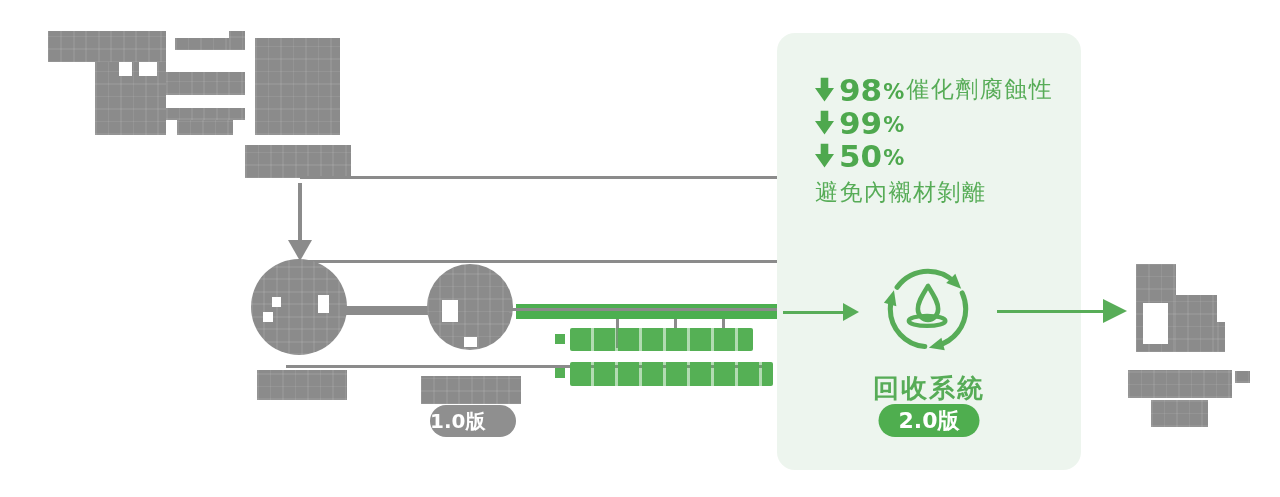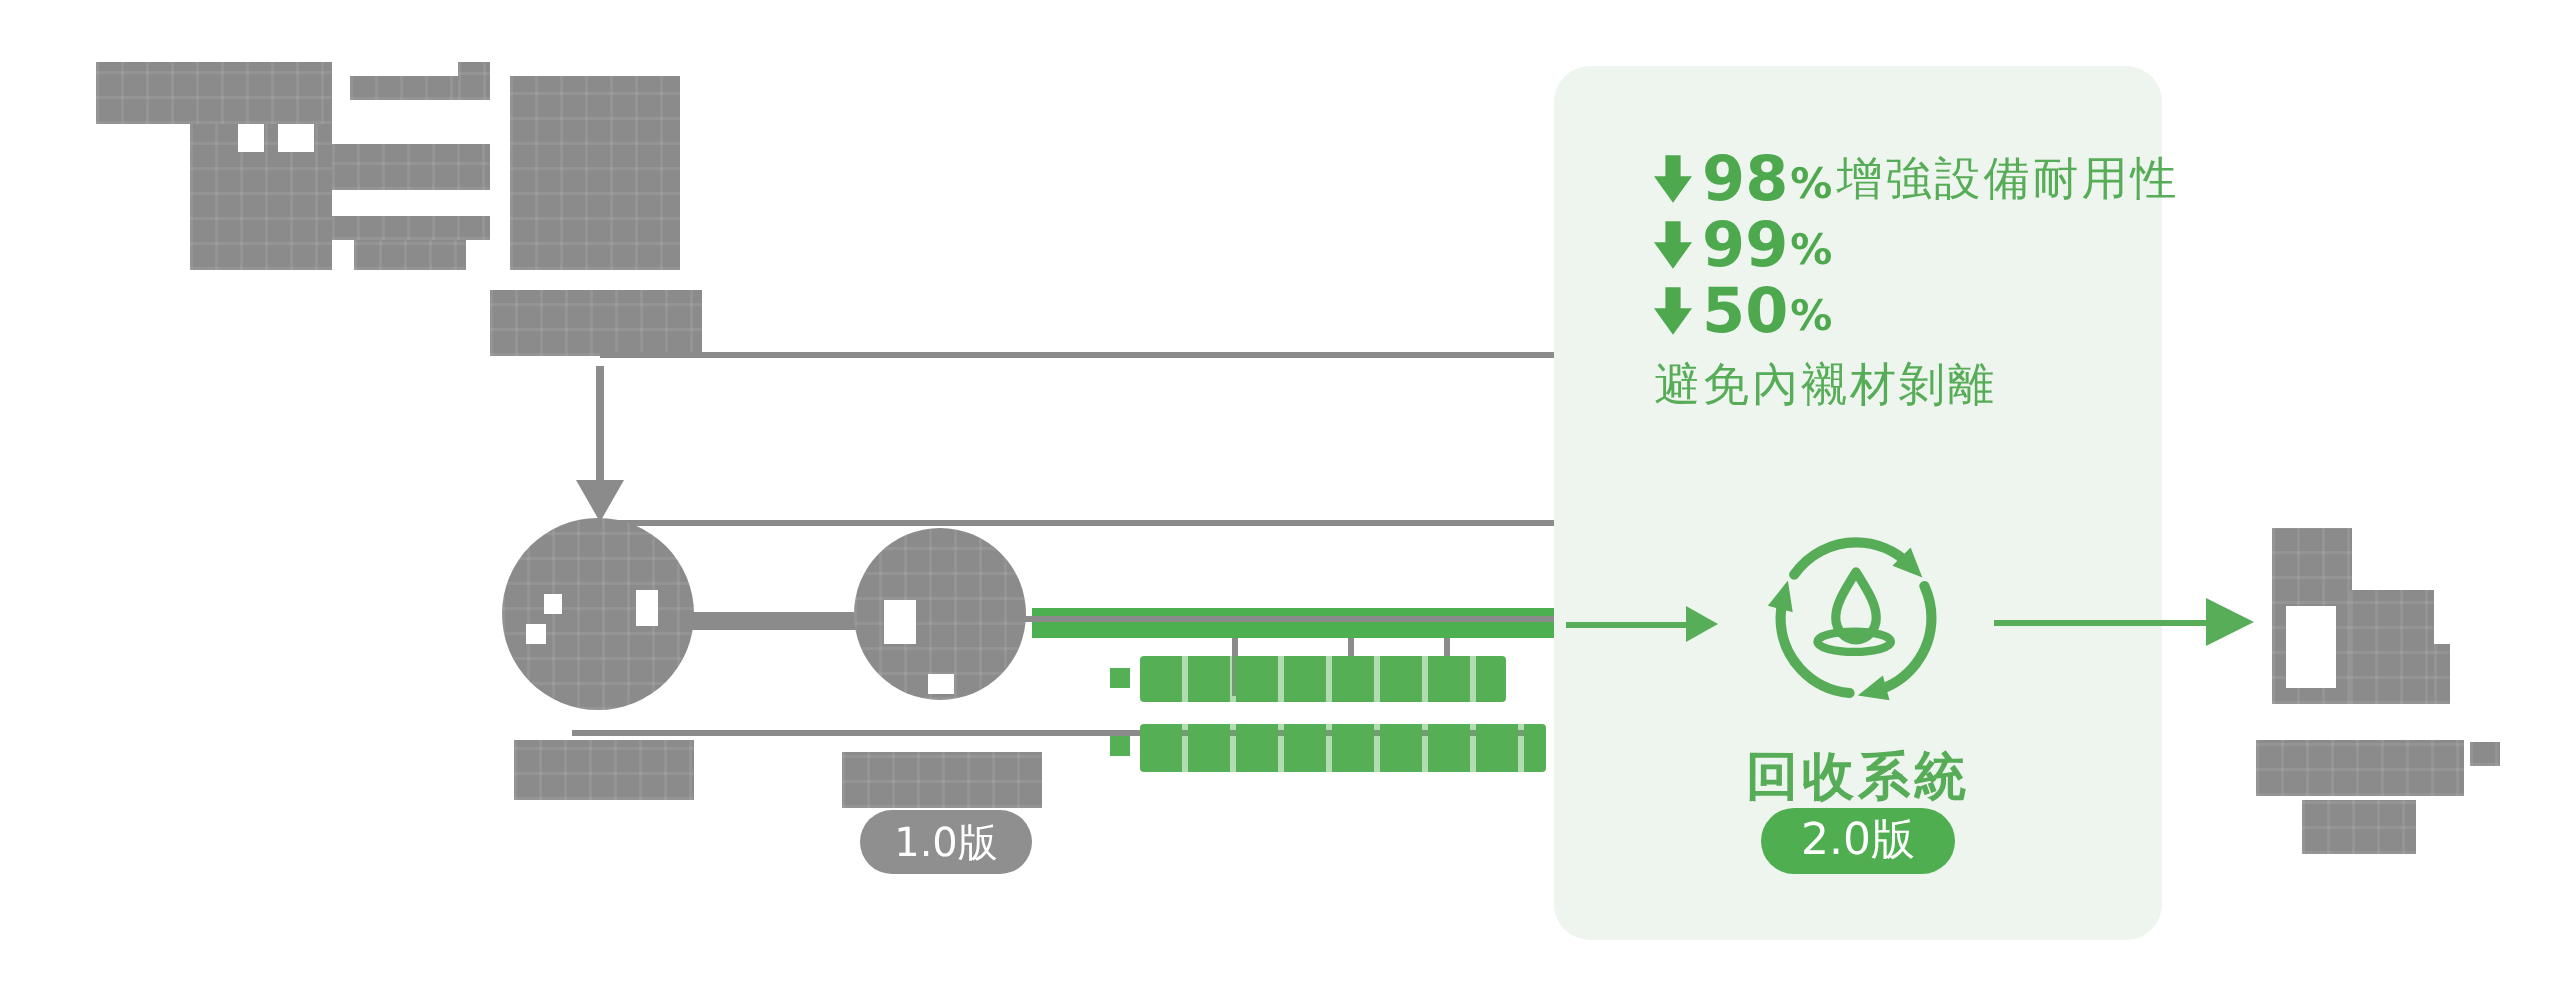--- a/index.html
+++ b/index.html
@@ -11,33 +11,33 @@
       background-image:
         repeating-linear-gradient(0deg,rgba(255,255,255,.08) 0 1.5px,transparent 1.5px 12.5px),
         repeating-linear-gradient(90deg,rgba(255,255,255,.08) 0 1.5px,transparent 1.5px 12.5px);}
   .hole{position:absolute;background:#ffffff;}
   .gline{position:absolute;background:#8b8b8b;}
   .disc{position:absolute;background-color:#8b8b8b;border-radius:50%;
       background-image:
         repeating-linear-gradient(0deg,rgba(255,255,255,.08) 0 1.5px,transparent 1.5px 12.5px),
         repeating-linear-gradient(90deg,rgba(255,255,255,.08) 0 1.5px,transparent 1.5px 12.5px);}
   
-  .badge{position:absolute;border-radius:17px;color:#fff;font-weight:400;text-align:center;}
+  .badge{position:absolute;border-radius:17px;color:#fff;font-weight:700;}
   .badge-gray{background:#8f8f8f;font-size:20px;line-height:32px;}
   .badge-green{background:#4fae4f;font-size:22px;line-height:33px;}
   
   .pipe{position:absolute;background:#4caf50;}
   .ga-shaft{position:absolute;background:#58ad58;}
   .ga-head{position:absolute;width:0;height:0;}
   .note-bullet{position:absolute;width:10px;height:10px;background:#55b055;}
   .note-bar{position:absolute;border-radius:2px;
       background:repeating-linear-gradient(90deg,#55b055 0 21px,rgba(85,176,85,.45) 21px 24px);}
   
   .panel{position:absolute;left:777px;top:33px;width:304px;height:437px;border-radius:18px;background:#edf5ee;}
-  .benefits{position:absolute;left:50px;top:40px;}
+  .benefits{position:absolute;left:38px;top:40px;}
   .b-row{display:flex;align-items:center;height:33px;color:#57ac57;}
   .b-row.plain{height:34px;}
   .b-row.first-plain{margin-top:3px;}
   .b-arrow{margin-right:5px;flex:0 0 auto;}
   .b-num{font-size:31px;font-weight:700;color:#4ea84e;letter-spacing:0;}
   .b-pct{font-size:21px;font-weight:700;color:#4ea84e;margin:4px 2px 0 1px;}
   .b-txt{font-size:23px;font-weight:500;letter-spacing:1.5px;white-space:nowrap;}
   .sys-label{position:absolute;left:0;top:338px;width:100%;text-align:center;
              font-size:26px;font-weight:700;color:#57ac57;letter-spacing:2px;}
   .recycle{position:absolute;left:105px;top:229px;}
@@ -104,21 +104,21 @@
 
   <div class="panel">
 
     <div class="benefits">
       <div class="b-row">
         <svg class="b-arrow" width="19" height="26" viewBox="0 0 20 26">
             <path d="M6,0 h8 v11 h6 L10,25 0,11 h6 z" fill="#4ea84e"></path>
           </svg>
         <span class="b-num">98</span>
         <span class="b-pct">%</span>
-        <span class="b-txt">增強設備耐用性</span>
+        <span class="b-txt">催化劑腐蝕性</span>
       </div>
       <div class="b-row">
         <svg class="b-arrow" width="19" height="26" viewBox="0 0 20 26">
             <path d="M6,0 h8 v11 h6 L10,25 0,11 h6 z" fill="#4ea84e"></path>
           </svg>
         <span class="b-num">99</span>
         <span class="b-pct">%</span>
       </div>
       <div class="b-row">
         <svg class="b-arrow" width="19" height="26" viewBox="0 0 20 26">

